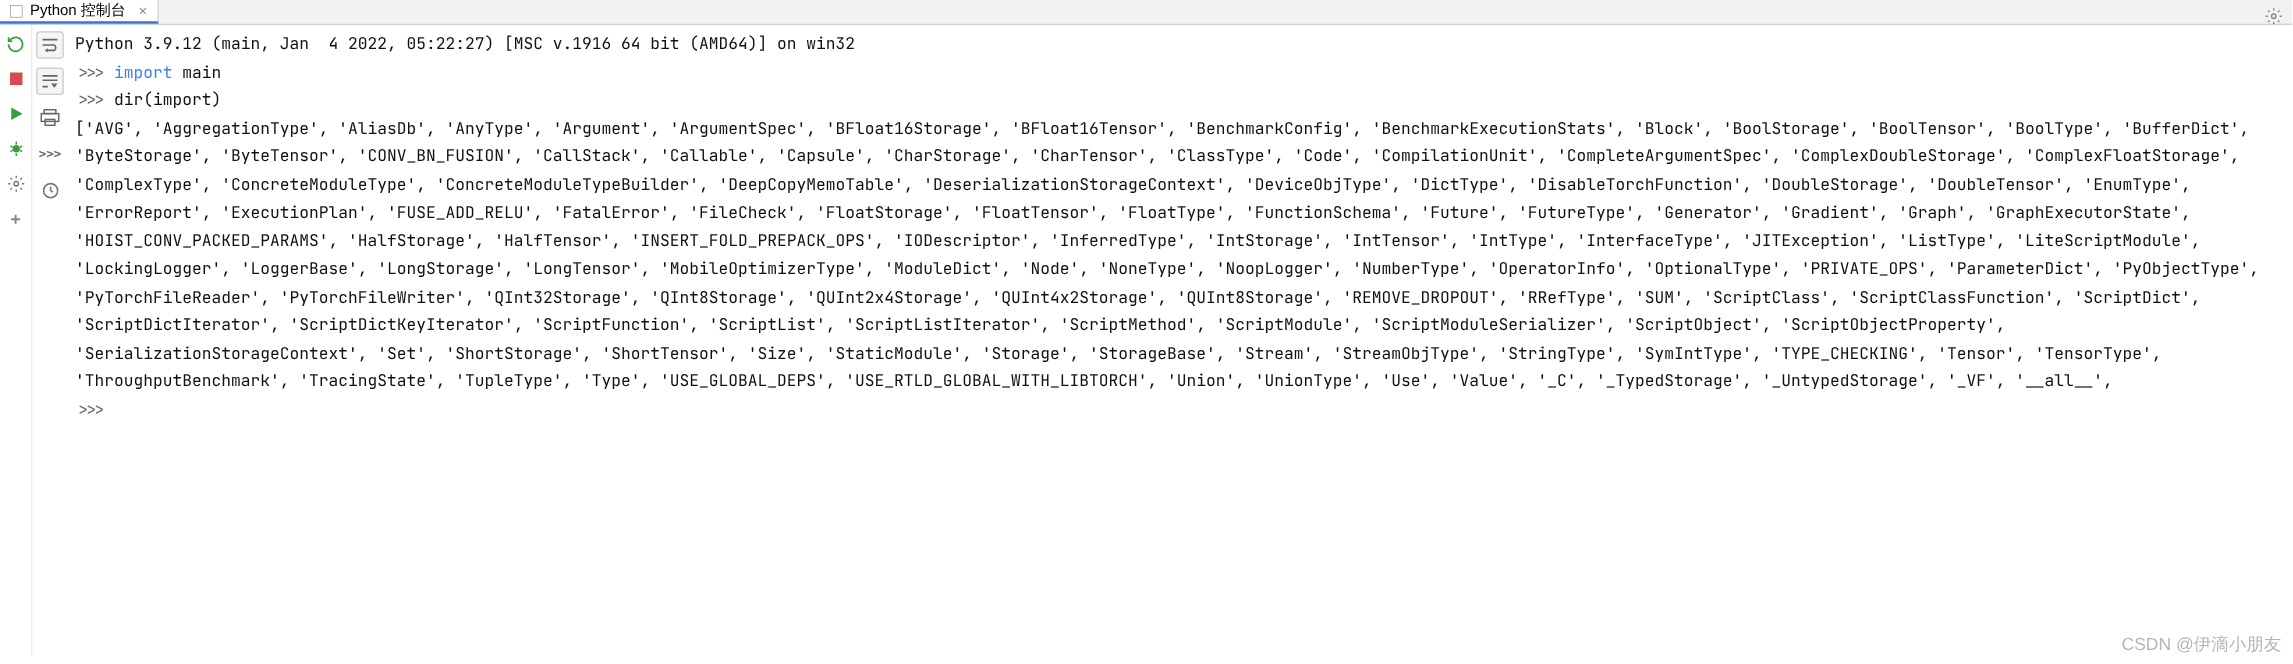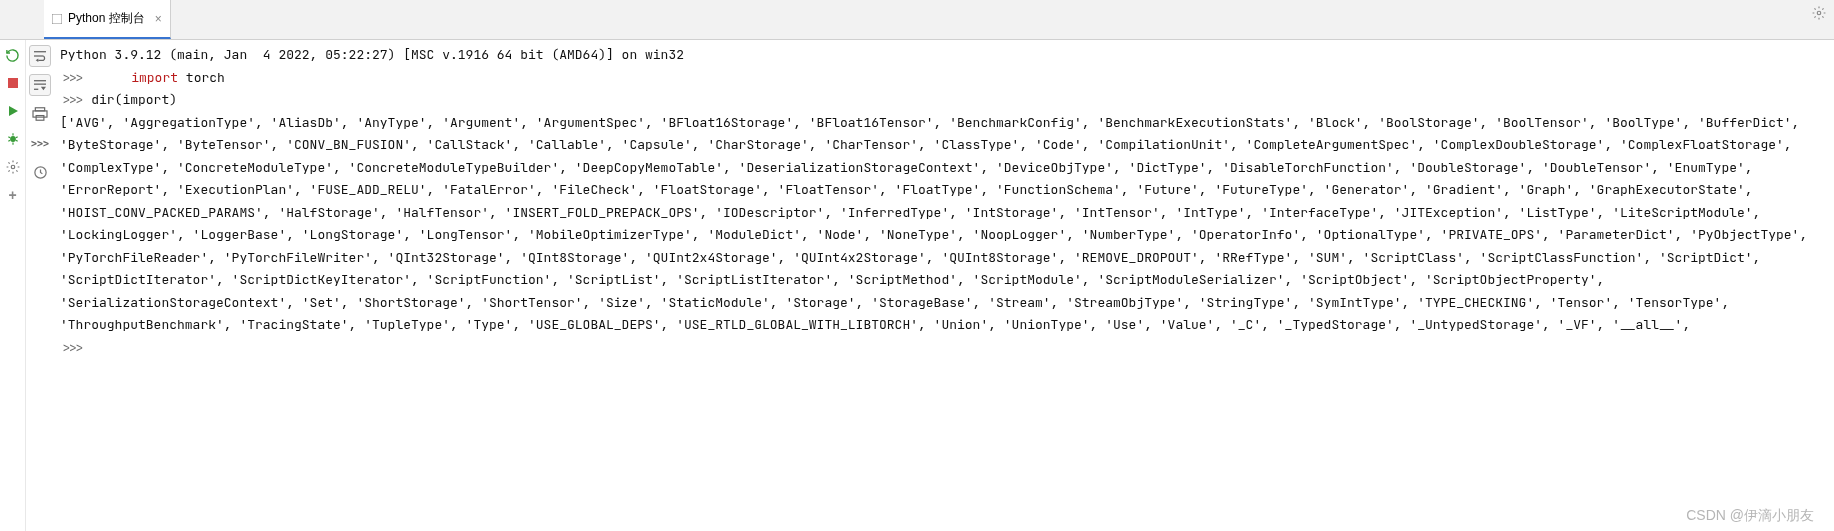--- a/index.html
+++ b/index.html
@@ -7,27 +7,26 @@
   font-family: "Segoe UI", Arial, sans-serif;
   font-size: 12px;
   background: #fff;
   color: #000;
   width: 1834px;
   height: 531px;
   overflow: hidden;
   position: relative;
 }
 .tab-bar {
-  height: 40px;
+  height: 20px;
   background: #f2f2f2;
   border-bottom: 1px solid #d0d0d0;
   display: flex;
   align-items: stretch;
   position: relative;
-  padding-left: 44px;
 }
 .tab {
   display: flex;
   align-items: center;
   padding: 0 8px;
   background: #fff;
   border-right: 1px solid #d0d0d0;
   border-bottom: 2px solid #3874d0;
   font-size: 12px;
   gap: 6px;
@@ -113,24 +112,24 @@
   padding: 4px 6px;
   font-family: "JetBrains Mono", "Consolas", "Courier New", monospace;
   font-size: 13px;
   line-height: 22.5px;
   white-space: pre-wrap;
   word-break: break-word;
   color: #111;
   overflow: hidden;
 }
 .prompt { color: #6b6b6b; }
-.kw { color: #b91c1c; margin-left: 40px; }
+.kw { color: #3b82f6; }
 .watermark {
   position: absolute;
-  right: 20px;
+  right: 9px;
   bottom: 6px;
   color: rgba(120,120,120,0.55);
   font-size: 14px;
   font-family: "Segoe UI", Arial, sans-serif;
 }
 </style>
 </head>
 <body>
 
 <div class="tab-bar">
@@ -217,20 +216,20 @@
     <div class="col2-icon" style="font-family:monospace;font-size:10px;font-weight:bold;">&gt;&gt;&gt;</div>
     <div class="col2-icon">
       <svg width="15" height="15" viewBox="0 0 24 24" fill="none" stroke="#777" stroke-width="2">
           <circle cx="12" cy="12" r="9"></circle>
           <path d="M12 7v5l3 2"></path>
         </svg>
     </div>
   </div>
 
   <div class="console"><span>Python 3.9.12 (main, Jan  4 2022, 05:22:27) [MSC v.1916 64 bit (AMD64)] on win32</span>
-<span class="prompt">&gt;&gt;&gt;</span> <span class="kw">import</span><span> torch</span>
+<span class="prompt">&gt;&gt;&gt;</span> <span class="kw">import</span><span> main</span>
 <span class="prompt">&gt;&gt;&gt;</span> <span>dir(import)</span>
 <span>['AVG', 'AggregationType', 'AliasDb', 'AnyType', 'Argument', 'ArgumentSpec', 'BFloat16Storage', 'BFloat16Tensor', 'BenchmarkConfig', 'BenchmarkExecutionStats', 'Block', 'BoolStorage', 'BoolTensor', 'BoolType', 'BufferDict', 'ByteStorage', 'ByteTensor', 'CONV_BN_FUSION', 'CallStack', 'Callable', 'Capsule', 'CharStorage', 'CharTensor', 'ClassType', 'Code', 'CompilationUnit', 'CompleteArgumentSpec', 'ComplexDoubleStorage', 'ComplexFloatStorage', 'ComplexType', 'ConcreteModuleType', 'ConcreteModuleTypeBuilder', 'DeepCopyMemoTable', 'DeserializationStorageContext', 'DeviceObjType', 'DictType', 'DisableTorchFunction', 'DoubleStorage', 'DoubleTensor', 'EnumType', 'ErrorReport', 'ExecutionPlan', 'FUSE_ADD_RELU', 'FatalError', 'FileCheck', 'FloatStorage', 'FloatTensor', 'FloatType', 'FunctionSchema', 'Future', 'FutureType', 'Generator', 'Gradient', 'Graph', 'GraphExecutorState', 'HOIST_CONV_PACKED_PARAMS', 'HalfStorage', 'HalfTensor', 'INSERT_FOLD_PREPACK_OPS', 'IODescriptor', 'InferredType', 'IntStorage', 'IntTensor', 'IntType', 'InterfaceType', 'JITException', 'ListType', 'LiteScriptModule', 'LockingLogger', 'LoggerBase', 'LongStorage', 'LongTensor', 'MobileOptimizerType', 'ModuleDict', 'Node', 'NoneType', 'NoopLogger', 'NumberType', 'OperatorInfo', 'OptionalType', 'PRIVATE_OPS', 'ParameterDict', 'PyObjectType', 'PyTorchFileReader', 'PyTorchFileWriter', 'QInt32Storage', 'QInt8Storage', 'QUInt2x4Storage', 'QUInt4x2Storage', 'QUInt8Storage', 'REMOVE_DROPOUT', 'RRefType', 'SUM', 'ScriptClass', 'ScriptClassFunction', 'ScriptDict', 'ScriptDictIterator', 'ScriptDictKeyIterator', 'ScriptFunction', 'ScriptList', 'ScriptListIterator', 'ScriptMethod', 'ScriptModule', 'ScriptModuleSerializer', 'ScriptObject', 'ScriptObjectProperty', 'SerializationStorageContext', 'Set', 'ShortStorage', 'ShortTensor', 'Size', 'StaticModule', 'Storage', 'StorageBase', 'Stream', 'StreamObjType', 'StringType', 'SymIntType', 'TYPE_CHECKING', 'Tensor', 'TensorType', 'ThroughputBenchmark', 'TracingState', 'TupleType', 'Type', 'USE_GLOBAL_DEPS', 'USE_RTLD_GLOBAL_WITH_LIBTORCH', 'Union', 'UnionType', 'Use', 'Value', '_C', '_TypedStorage', '_UntypedStorage', '_VF', '__all__',</span>
 <span class="prompt">&gt;&gt;&gt;</span></div>
 
 </div>
 
 <div class="watermark">CSDN @伊滴小朋友</div>
 
 </body></html>

